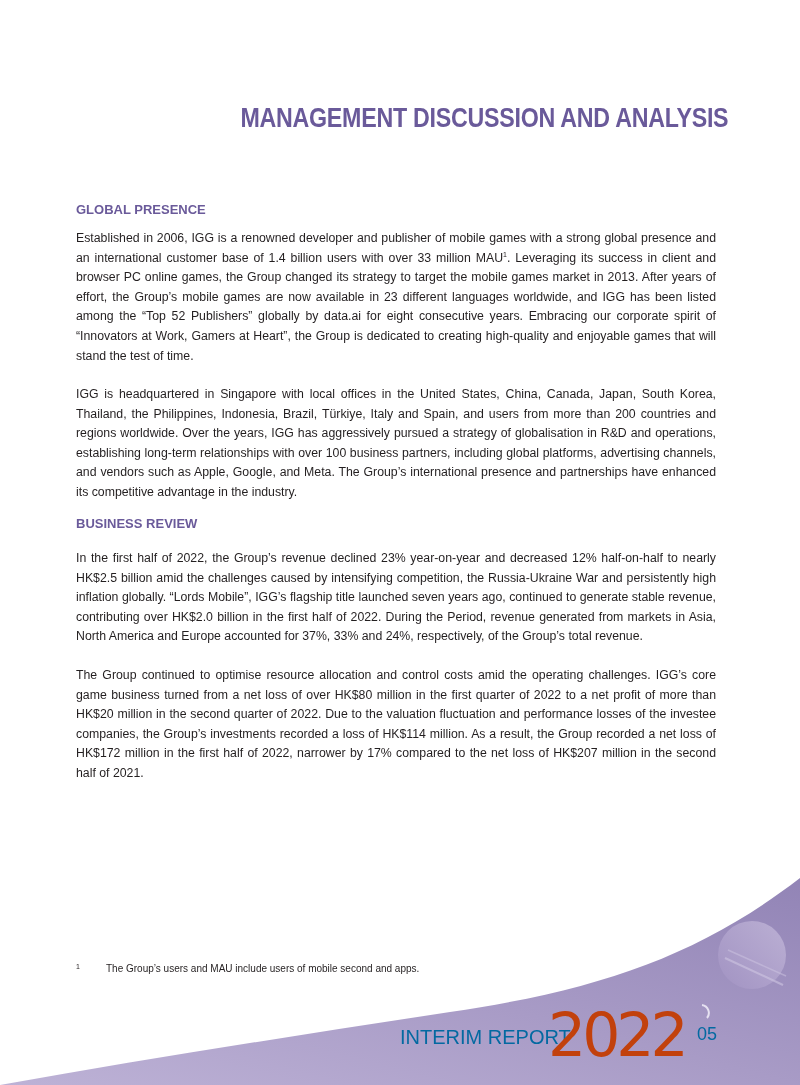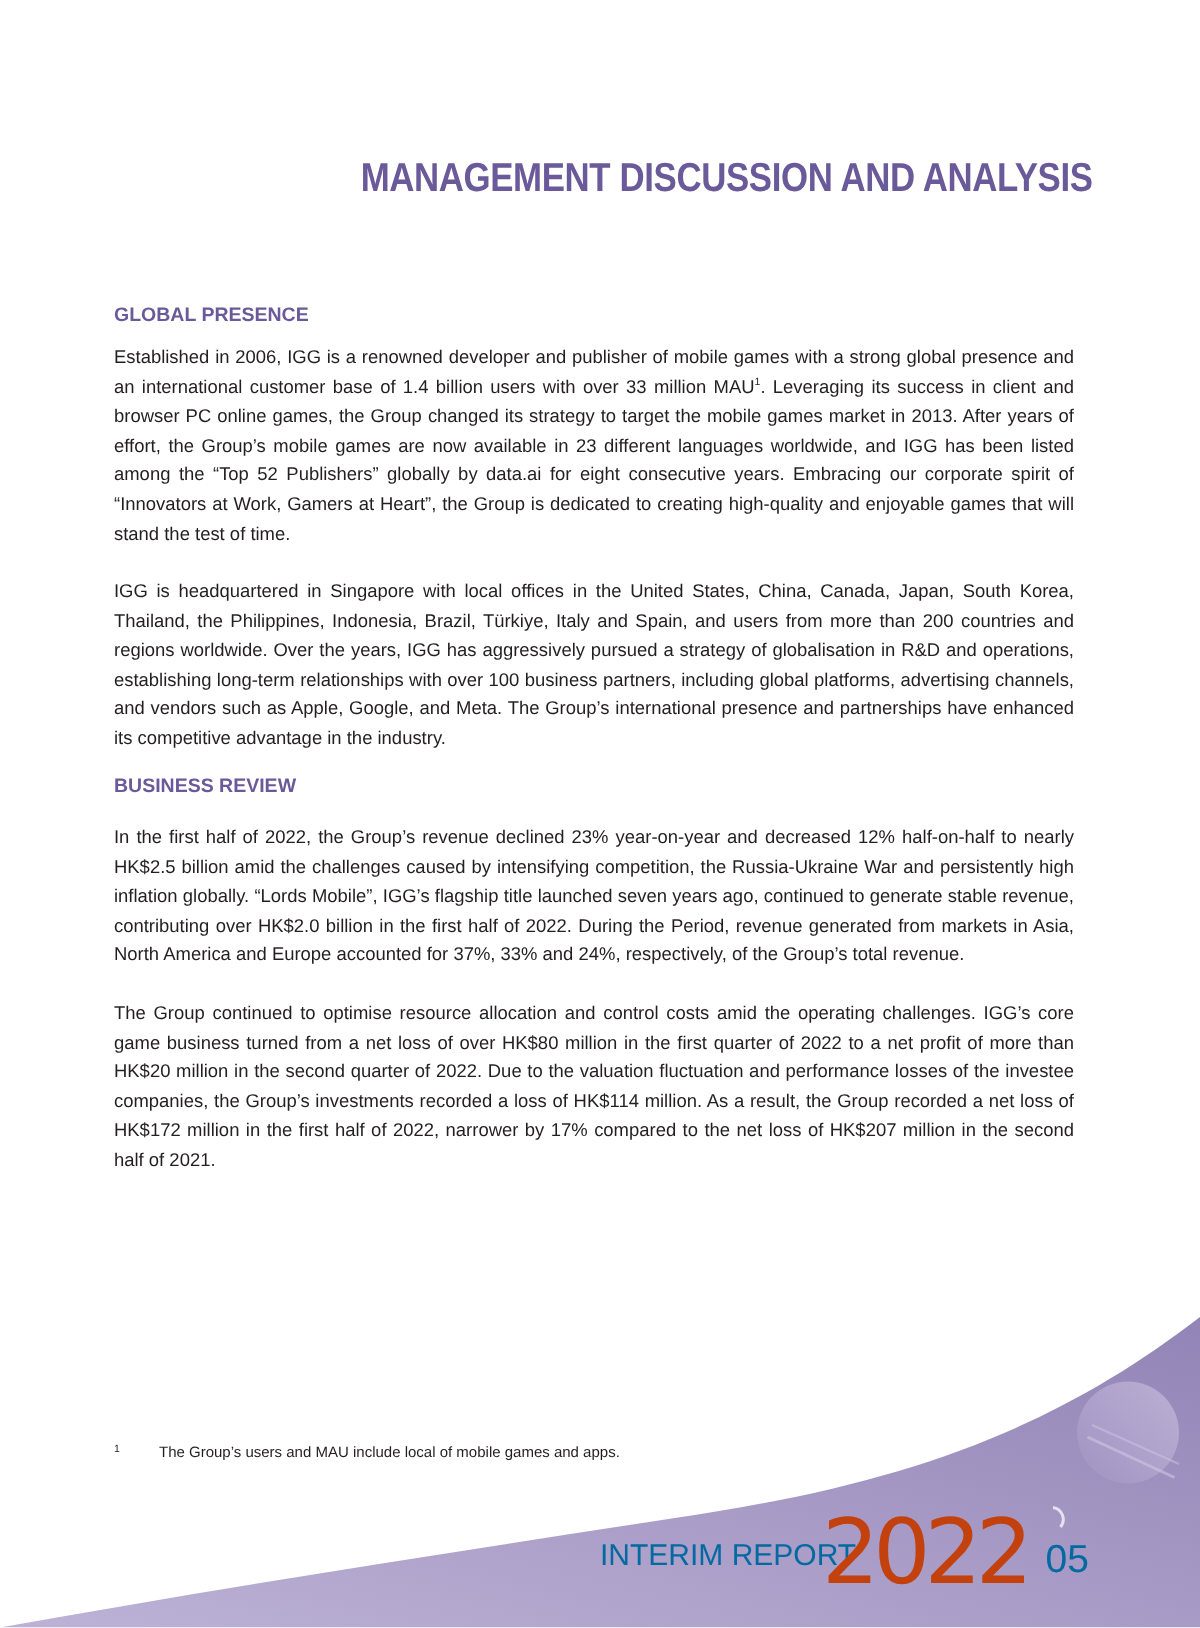--- a/index.html
+++ b/index.html
@@ -10,21 +10,21 @@
   .section-heading { position:absolute; left:76px; font-size:13px; font-weight:bold; color:#6a5a9a; margin:0; }
   .para { position:absolute; left:76px; width:640px; font-size:12.3px; line-height:19.6px;
           text-align:justify; margin:0; color:#231f20; }
   .sup { font-size:7px; vertical-align:super; line-height:0; }
   .footnote { position:absolute; left:76px; top:963px; font-size:10px; color:#231f20; display:flex; }
   .footnote .num { width:30px; font-size:7px; }
   .footer-bg { position:absolute; left:0; top:0; width:800px; height:1085px; pointer-events:none; }
   .footer-text { position:absolute; top:1017px; font-weight:normal; color:#0369a1; }
   .report-label { left:400px; font-size:20px; top:1026px; }
   .year { left:548px; top:1000px; font-size:60px; font-weight:normal; font-family:"DejaVu Sans", sans-serif; letter-spacing:-4px; color:#c2410c; }
-  .page-number { left:697px; top:1024px; font-size:26px; }
+  .page-number { left:697px; top:1024px; font-size:18px; }
 </style>
 </head>
 <body>
 
 <svg class="footer-bg" viewBox="0 0 800 1085" xmlns="http://www.w3.org/2000/svg">
   <defs>
     <linearGradient id="fg" x1="0" y1="1" x2="1" y2="0">
       <stop offset="0" stop-color="#bdb2d6"></stop>
       <stop offset="0.5" stop-color="#a89bc6"></stop>
       <stop offset="1" stop-color="#9284b6"></stop>
@@ -50,18 +50,18 @@
 <p class="para" style="top:385px;">IGG is headquartered in Singapore with local offices in the United States, China, Canada, Japan, South Korea, Thailand, the Philippines, Indonesia, Brazil, Türkiye, Italy and Spain, and users from more than 200 countries and regions worldwide. Over the years, IGG has aggressively pursued a strategy of globalisation in R&amp;D and operations, establishing long-term relationships with over 100 business partners, including global platforms, advertising channels, and vendors such as Apple, Google, and Meta. The Group’s international presence and partnerships have enhanced its competitive advantage in the industry.</p>
 
 <h2 class="section-heading" style="top:516px;">BUSINESS REVIEW</h2>
 
 <p class="para" style="top:549px;">In the first half of 2022, the Group’s revenue declined 23% year-on-year and decreased 12% half-on-half to nearly HK$2.5 billion amid the challenges caused by intensifying competition, the Russia-Ukraine War and persistently high inflation globally. “Lords Mobile”, IGG’s flagship title launched seven years ago, continued to generate stable revenue, contributing over HK$2.0 billion in the first half of 2022. During the Period, revenue generated from markets in Asia, North America and Europe accounted for 37%, 33% and 24%, respectively, of the Group’s total revenue.</p>
 
 <p class="para" style="top:666px;">The Group continued to optimise resource allocation and control costs amid the operating challenges. IGG’s core game business turned from a net loss of over HK$80 million in the first quarter of 2022 to a net profit of more than HK$20 million in the second quarter of 2022. Due to the valuation fluctuation and performance losses of the investee companies, the Group’s investments recorded a loss of HK$114 million. As a result, the Group recorded a net loss of HK$172 million in the first half of 2022, narrower by 17% compared to the net loss of HK$207 million in the second half of 2021.</p>
 
 <div class="footnote">
   <span class="num">1</span>
-  <span>The Group’s users and MAU include local of mobile games and apps.</span>
+  <span>The Group’s users and MAU include users of mobile second and apps.</span>
 </div>
 
 <div class="footer-text report-label">INTERIM REPORT</div>
 <div class="footer-text year">2022</div>
 <div class="footer-text page-number">05</div>
 
 </body></html>

